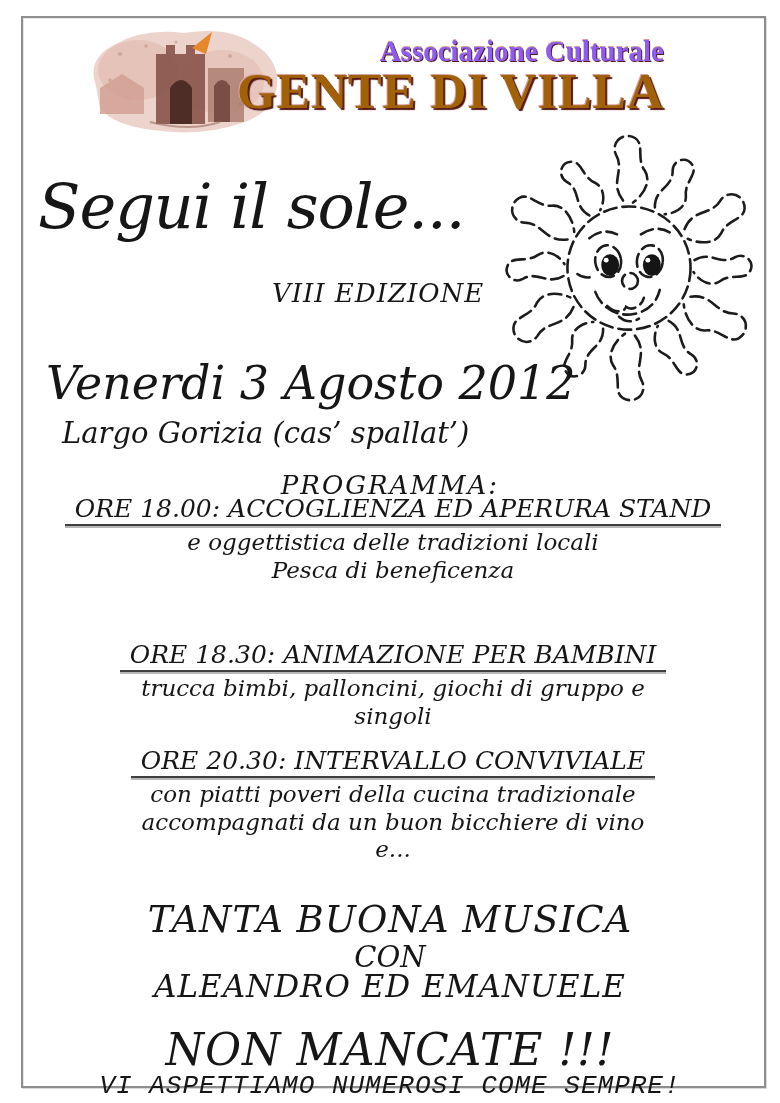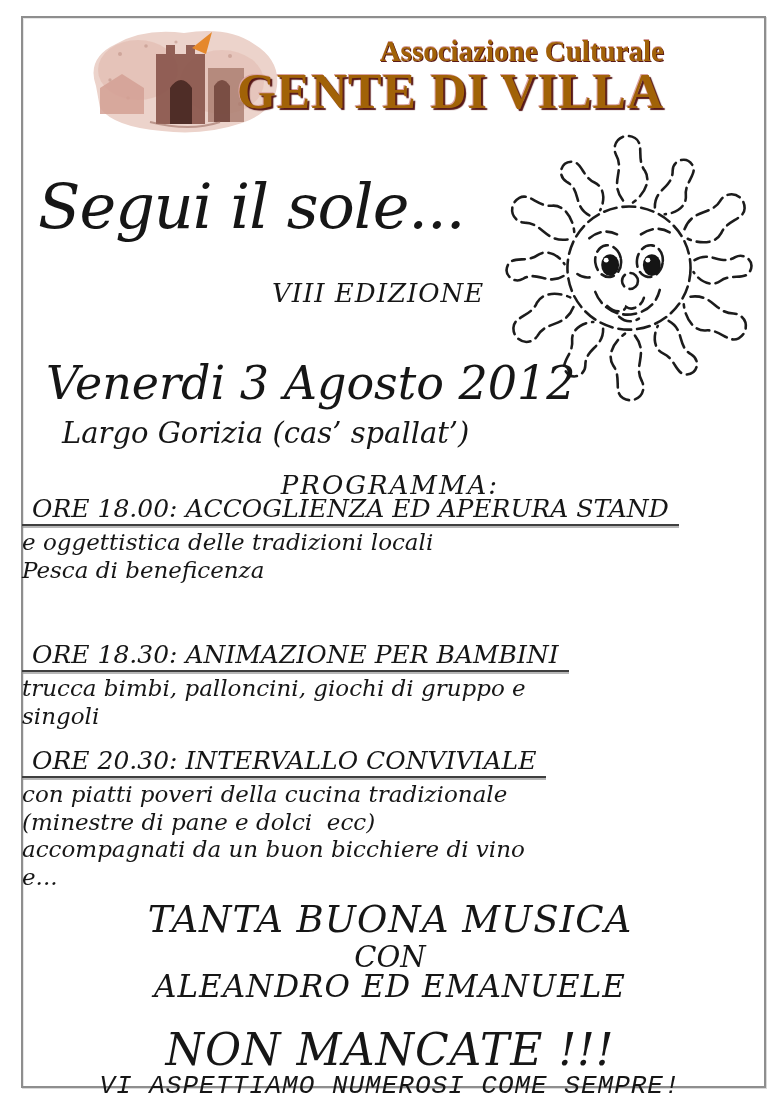--- a/index.html
+++ b/index.html
@@ -14,42 +14,42 @@
     box-shadow:1px 1px 0 #d9d9d9, inset 1px 1px 0 #e6e6e6;
   }
   .abs{position:absolute;}
   .script{font-style:italic;margin-top:24px;}
   .center{left:0;right:0;text-align:center;}
 
   
   .logo{left:80px;top:24px;width:205px;height:112px;}
   .org{right:116px;top:36px;text-align:right;z-index:3;
        font-family:"Liberation Serif", serif;font-weight:bold;}
-  .org1{font-size:29px;line-height:30px;color:#a16207;
+  .org1{font-size:29px;line-height:30px;color:#8b5cf6;
         text-shadow:1px 1px 0 #5a1a1a, 0 -1px 0 #d59c9c;}
   .org2{font-size:50px;line-height:50px;letter-spacing:1px;color:#a16207;
         text-shadow:2px 2px 1px #571717, -1px -1px 0 #dba4a4;}
 
   
   .title{left:38px;top:150px;font-size:62px;line-height:66px;letter-spacing:-1px;}
   .edition{left:272px;top:254px;font-size:26px;letter-spacing:1px;}
 
   .sun{left:490px;top:128px;width:278px;height:300px;z-index:1;}
   .sun path,.sun circle,.sun ellipse{fill:none;stroke:#1c1c1c;stroke-width:2.6;
         stroke-linecap:round;stroke-dasharray:13 6;}
   .sun .fill{fill:#151515;stroke:none;}
   .sun .glint{fill:#ffffff;stroke:none;}
 
   
   .date{left:46px;top:334px;font-size:46px;line-height:50px;z-index:2;}
   .loc{left:62px;top:392px;font-size:29px;line-height:34px;z-index:2;}
 
   .prog-head{top:446px;font-size:26px;letter-spacing:2px;}
 
-  .item{left:0;right:16px;margin-left:22px;}
+  .item{left:0;right:16px;text-align:center;margin-left:22px;}
   .ore{font-size:25px;line-height:30px;font-style:italic;margin-bottom:5px;}
   .u{border-bottom:2px solid #3f3f3f;box-shadow:0 2px 0 rgba(145,145,145,.65);
      padding:0 10px 1px 10px;}
   .bl{font-size:23px;line-height:27.5px;font-style:italic;white-space:pre-wrap;}
   .item1{top:494px;} .item2{top:640px;} .item3{top:746px;}
 
   .music1{top:874px;font-size:37px;letter-spacing:1px;}
   .music2{top:916px;font-size:29px;}
   .music3{top:944px;font-size:31px;letter-spacing:1px;}
 
@@ -144,21 +144,20 @@
 
   <div class="item item2 abs">
     <div class="ore"><span class="u">ORE 18.30: ANIMAZIONE PER BAMBINI</span></div>
     <div class="bl">trucca bimbi, palloncini, giochi di gruppo e</div>
     <div class="bl">singoli</div>
   </div>
 
   <div class="item item3 abs">
     <div class="ore"><span class="u">ORE 20.30: INTERVALLO CONVIVIALE</span></div>
     <div class="bl">con piatti poveri della cucina tradizionale</div>
-    <div class="bl">(minestre di pane e dolci  ecc)</div>
     <div class="bl">accompagnati da un buon bicchiere di vino</div>
     <div class="bl">e...</div>
   </div>
 
   <div class="music1 abs center script">TANTA BUONA MUSICA</div>
   <div class="music2 abs center script">CON</div>
   <div class="music3 abs center script">ALEANDRO ED EMANUELE</div>
 
   <div class="foot1 abs center script">NON MANCATE !!!</div>
   <div class="foot2 abs center script">VI ASPETTIAMO NUMEROSI COME SEMPRE!</div>

